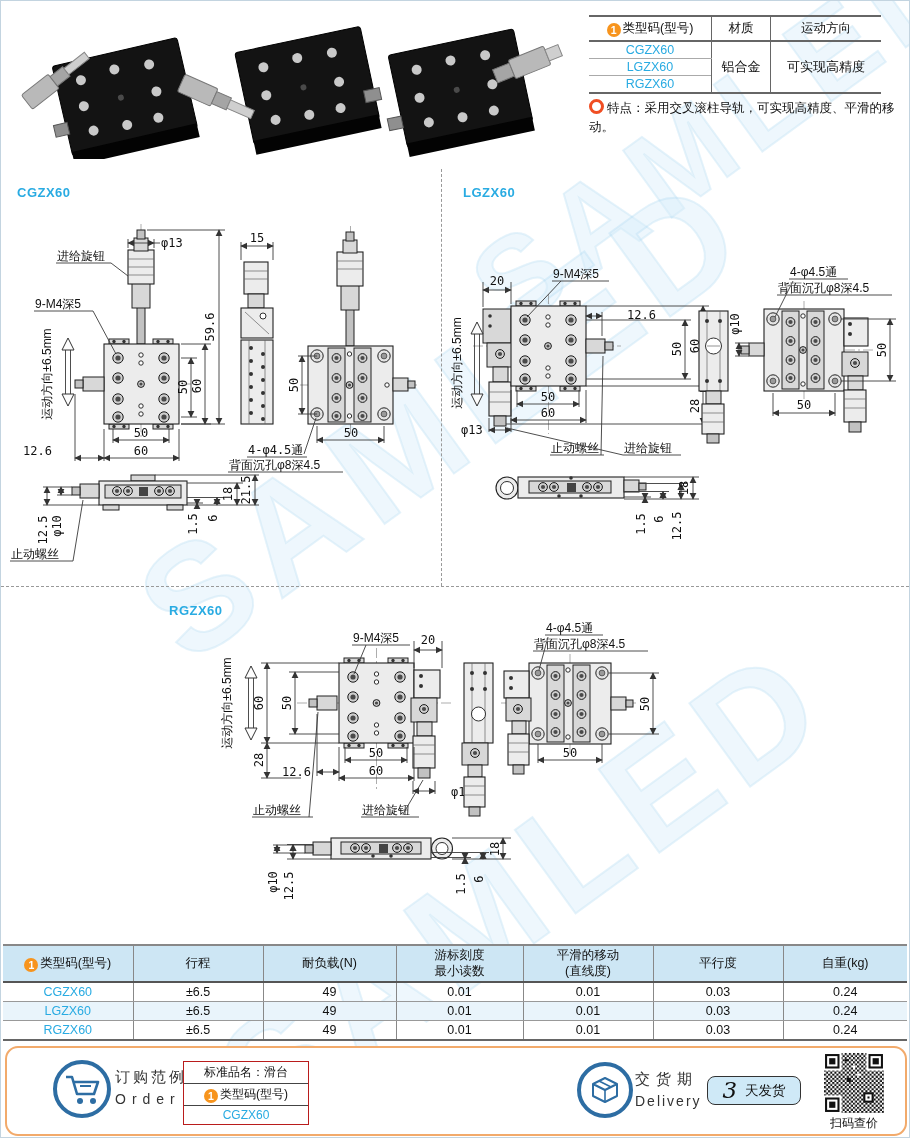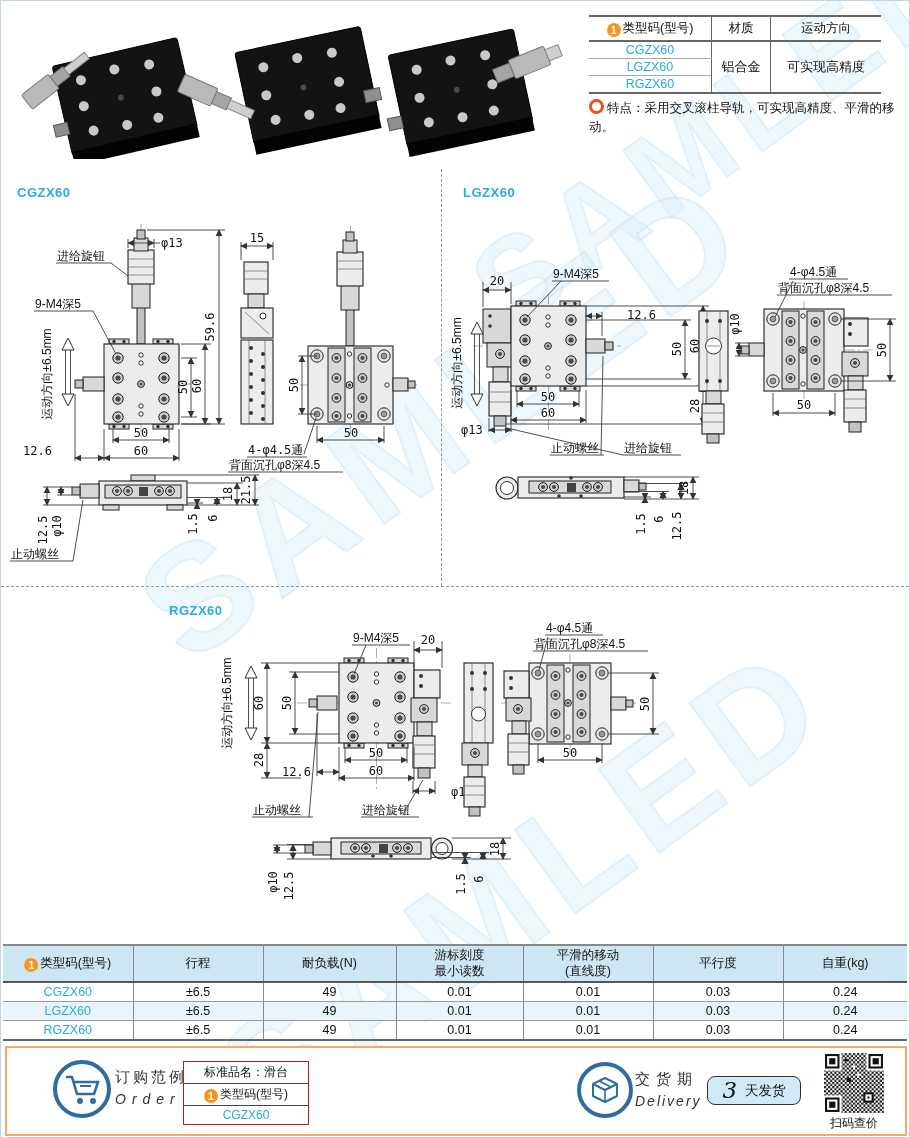--- a/index.html
+++ b/index.html
@@ -52,24 +52,24 @@
   .spec{border-collapse:collapse;width:904px;font-size:12.5px;table-layout:fixed;}
   .spec th{background:#cde6f4;border-top:2px solid #888;border-bottom:2px solid #555;
            font-weight:400;white-space:pre-line;padding:2px 0;line-height:1.25;}
   .spec td{text-align:center;padding:2px 0;border-bottom:1px solid #999;}
   .spec th+th,.spec td+td{border-left:1px solid #888;}
   .spec tbody tr:nth-child(2){background:#e9f4fb;}
   .spec tbody tr:last-child td{border-bottom:2px solid #666;}
 
   
   .footer{position:absolute;left:4px;top:1045px;width:898px;height:86px;z-index:1;
-          border:2px solid #f2aa6b;border-radius:1px;background:#fff;}
+          border:2px solid #f2aa6b;border-radius:13px;background:#fff;}
   .ficon{position:absolute;border:4px solid #2d6da3;border-radius:50%;background:#fff;}
   .order-zh{font-size:15px;letter-spacing:3px;color:#333;}
-  .order-en{font-size:14px;letter-spacing:6px;color:#333;margin-top:4px;font-style:italic;}
+  .order-en{font-size:14px;letter-spacing:6px;color:#333;margin-top:4px;}
   .sample-box{position:absolute;border:1px solid #b91c1c;width:124px;font-size:12px;text-align:center;}
   .sample-box>div{padding:2px 3px;}
   .sample-box .r1,.sample-box .r2{border-bottom:1px solid #444;}
   .days-box{position:absolute;background:#cfe9f7;border:1.5px solid #333;border-radius:8px;
             width:92px;height:27px;display:flex;align-items:center;justify-content:center;gap:8px;}
   .days-box .d3{font-family:"DejaVu Serif",serif;font-style:italic;font-size:23px;line-height:1;}
   .days-box .sfx{font-size:13.5px;}
   .qr-cap{font-size:12px;text-align:center;margin-top:2px;}
 </style>
 </head>

